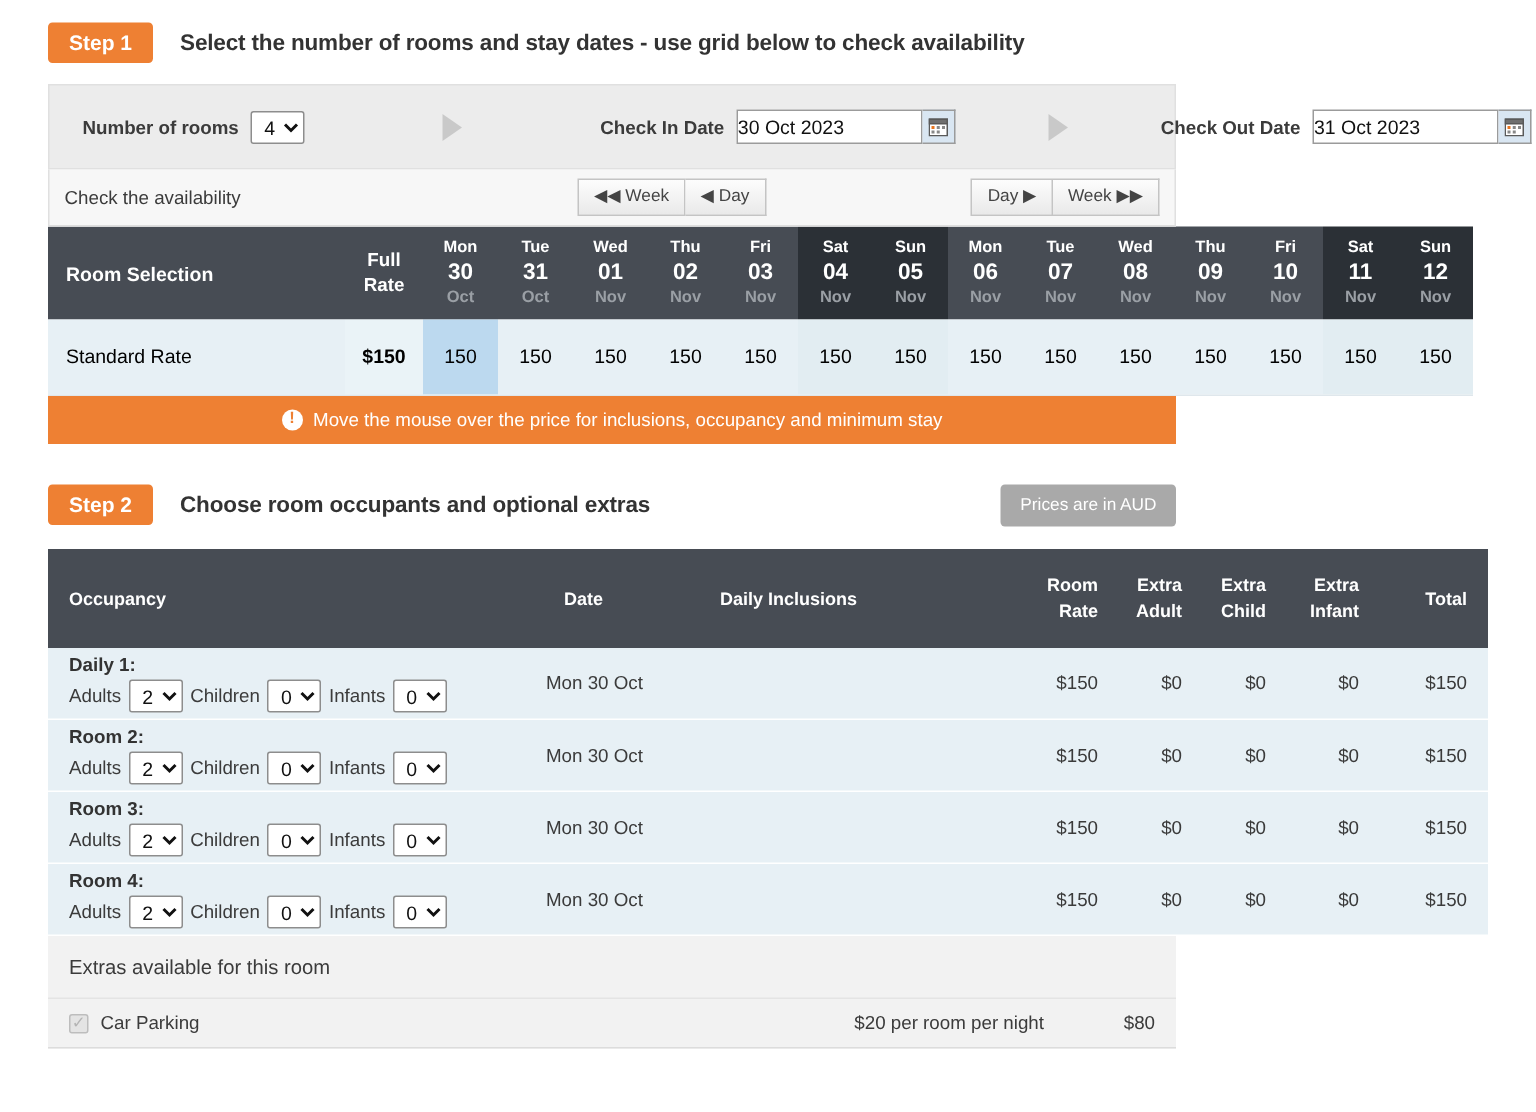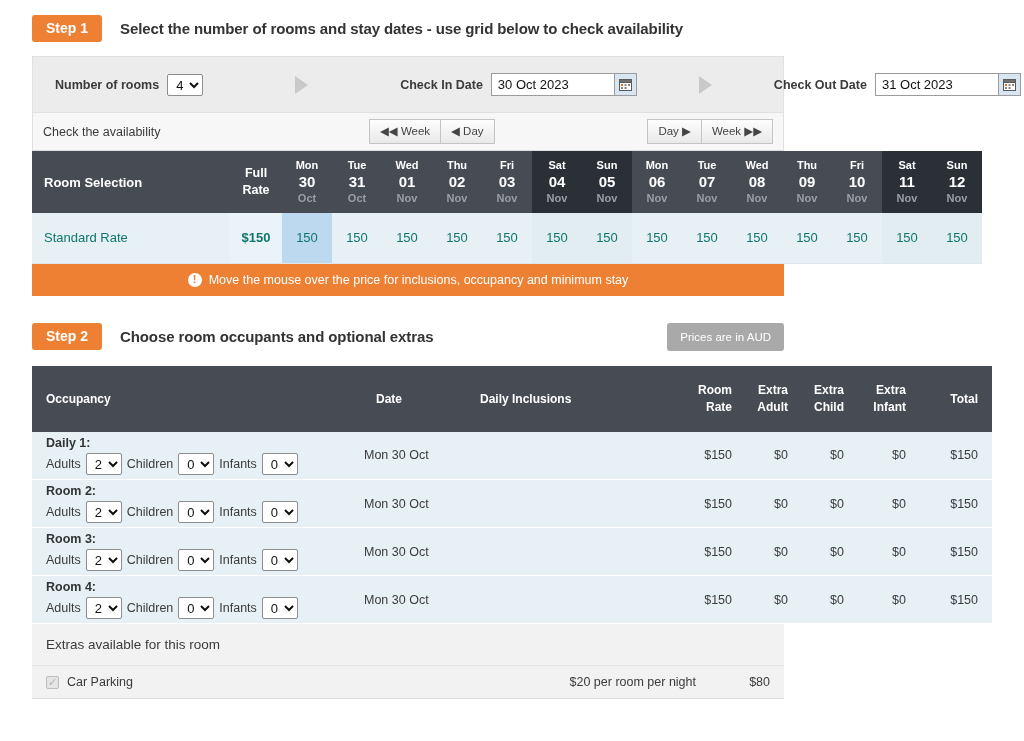--- a/index.html
+++ b/index.html
@@ -64,21 +64,21 @@
     border-radius: 2px;
     height: 22px;
   }
   input.datebox {
     font-family: "Liberation Sans", sans-serif;
     font-size: 13px;
     color: #111;
     border: 1px solid #9b9b9b;
     background: #fff;
     height: 23px;
-    padding: 1px 6px;
+    padding: 1px 0;
     width: 124px;
     border-radius: 0;
   }
   .cal-btn {
     width: 22px; height: 23px;
     border: 1px solid #9b9b9b;
     border-left: none;
     background: #d9e6f2;
     display: inline-flex; align-items: center; justify-content: center;
     cursor: pointer;
@@ -109,21 +109,21 @@
     background: linear-gradient(#fdfdfd, #e9e9e9);
     border: 1px solid #c4c4c4;
     font-size: 11.5px;
     color: #444;
     padding: 4px 10px;
     cursor: pointer;
     line-height: 1.35;
     white-space: nowrap;
   }
   .nav-btn + .nav-btn { border-left: none; }
-  .grp-center { position: absolute; left: 336px; align-items: flex-end; }
+  .grp-center { position: absolute; left: 352px; align-items: flex-end; }
   .grp-right { position: absolute; right: 10px; }
 
   
   .grid { width: 100%; border-collapse: collapse; table-layout: fixed; }
   .grid th, .grid td { padding: 0; }
   thead.gridhead th {
     background: #474c54;
     color: #ffffff;
     height: 62px;
     vertical-align: middle;
@@ -147,21 +147,21 @@
   tr.group-row td {
     background: #eaeaea;
     font-size: 13px; font-weight: bold; color: #3b3b3b;
     padding: 8px 0 8px 12px;
     border-bottom: 1px solid #e2e2e2;
   }
   tr.rate-row td {
     height: 50px;
     text-align: center;
     font-size: 13px;
-    color: #0f766e;
+    color: #000000;
     background: #e7f0f5;
     border-bottom: 1px solid #dfe7ec;
   }
   tr.rate-row td.rname {
     text-align: left; padding-left: 12px; font-size: 13px;
   }
   tr.rate-row td.full { background: #eaf3f7; font-weight: bold; }
   tr.rate-row td.sel { background: #bcd9ef; }
   tr.rate-row td.weekend { background: #e2edf2; }
 

